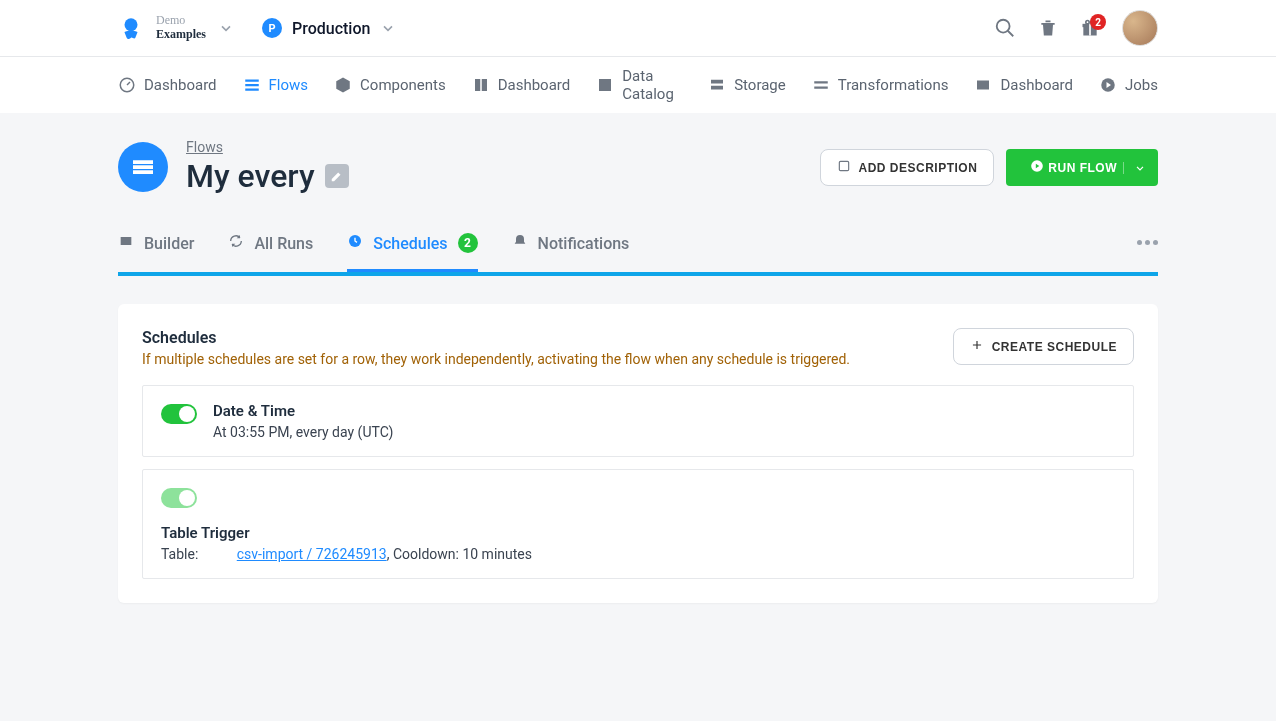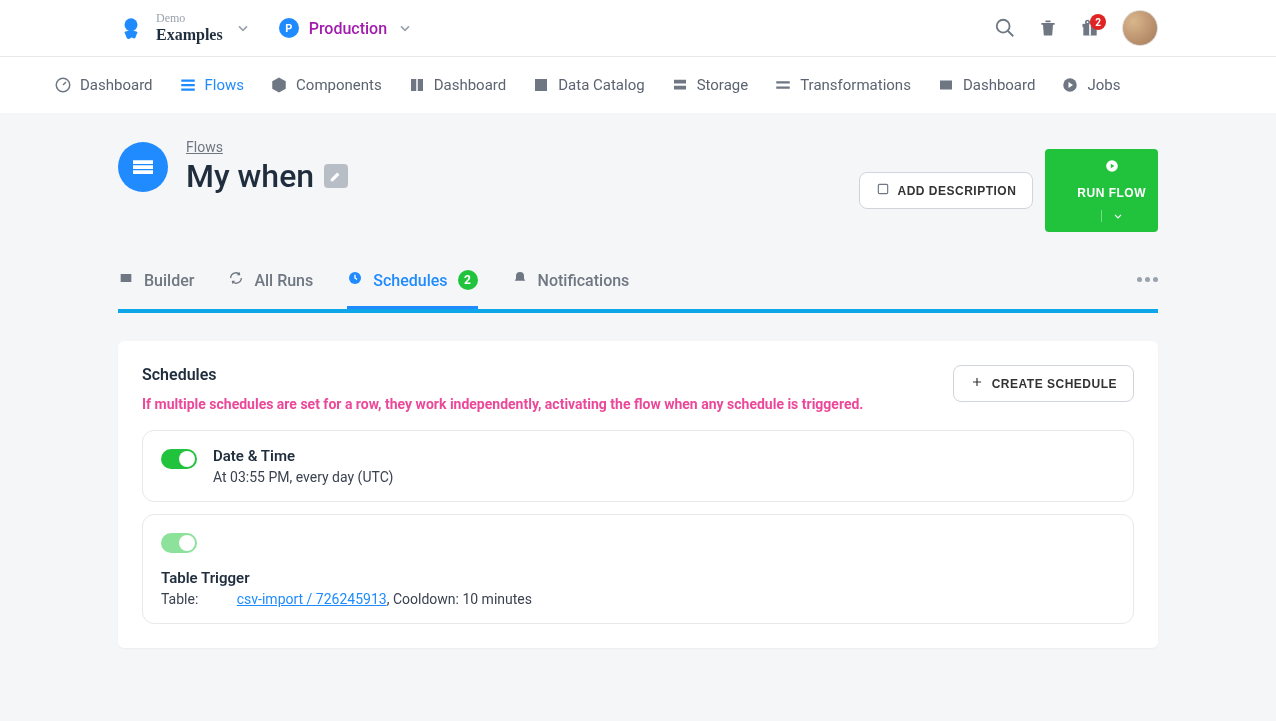--- a/index.html
+++ b/index.html
@@ -7,70 +7,70 @@
     a { text-decoration: none; color: inherit; }
 
     
     .topbar { background: #fff; border-bottom: 1px solid #e6e8eb; }
     .topbar-inner { max-width: 1276px; margin: 0 auto; padding: 10px 118px; display: flex; align-items: center; justify-content: space-between; }
     .project-group { display: flex; align-items: center; gap: 18px; }
     .project-block { display: flex; align-items: center; gap: 12px; }
     .octo { width: 26px; height: 28px; display:flex; align-items:center; justify-content:center; }
     .proj-text { display:flex; flex-direction: column; line-height:1.15;font-family:Liberation Serif, serif; }
     .proj-demo { color: #9aa2ad; font-size: 12px; }
-    .proj-name { font-weight: 700; font-size: 16px; }
+    .proj-name { font-weight: 700; font-size: 12px; }
     .chevron { color: #9aa2ad; display:flex; align-items:center; }
     .branch-block { display:flex; align-items:center; gap:10px; margin-left: 10px;}
     .branch-pill { width: 20px; height: 20px; border-radius: 50%; background: #1f8bff; color:#fff; font-size:11px; font-weight:700; display:flex; align-items:center; justify-content:center; }
-    .branch-name { font-weight: 500; font-size: 16px; color:#a21caf; }
+    .branch-name { font-weight: 500; font-size: 16px; color:#0f172a; }
     .topbar-right { display:flex; align-items:center; gap: 22px; }
     .icon-btn { color:#6f7782; cursor:pointer; display:flex; align-items:center; justify-content:center; position:relative; }
     .badge-count { position:absolute; top:-4px; right:-6px; background:#e02424; color:#fff; border-radius:50%; width:16px; height:16px; font-size:10px; display:flex; align-items:center; justify-content:center; font-weight:700; }
     .avatar { width:36px; height:36px; border-radius:50%; background: radial-gradient(circle at 30% 30%, #d9b68c, #a57858); border:1px solid #ddd; }
 
     
     .navrow { background:#fff; }
-    .navrow-inner { max-width: 1276px; margin: 0 auto; padding: 0 54px; display:flex; align-items:center; gap: 26px; height: 56px; }
+    .navrow-inner { max-width: 1276px; margin: 0 auto; padding: 0 118px; display:flex; align-items:center; gap: 26px; height: 56px; }
     .nav-item { display:flex; align-items:center; gap:8px; color:#5b6470; font-size:15px; cursor:pointer; }
     .nav-item.active { color:#1f8bff; }
     .nav-icon { display:flex; align-items:center; justify-content:center; }
 
     
     .page { max-width: 1276px; margin: 0 auto; padding: 26px 118px 40px; }
 
     
     .page-header { display:flex; align-items:flex-start; justify-content:space-between; }
     .title-block { display:flex; align-items:center; gap:18px; }
     .flow-icon { width:50px; height:50px; border-radius:50%; background:#1f8bff; display:flex; align-items:center; justify-content:center; }
     .title-text { display:flex; flex-direction:column; gap:2px; }
     .breadcrumb { color:#6f7782; font-size:14px; text-decoration: underline; }
     .flow-title-row { display:flex; align-items:center; gap:10px; }
     .flow-title { font-size:32px; font-weight:500; }
     .edit-chip { width:24px; height:24px; background:#b8bec6; border-radius:4px; display:flex; align-items:center; justify-content:center; color:#fff; }
     .header-actions { display:flex; align-items:center; gap:12px; margin-top:10px; }
     .btn-outline { background:#fff; border:1px solid #d0d5dc; border-radius:8px; padding:9px 16px; font-size:12px; font-weight:700; letter-spacing:0.5px; display:flex; align-items:center; gap:8px; color:#333; cursor:pointer; }
-    .btn-green { background:#22c33c; border:none; border-radius:4px; padding:10px 12px 10px 32px; font-size:12px; font-weight:700; letter-spacing:0.5px; display:flex; align-items:center; gap:10px; color:#fff; cursor:pointer;flex-direction:column; }
+    .btn-green { background:#22c33c; border:none; border-radius:4px; padding:10px 12px 10px 24px; font-size:12px; font-weight:700; letter-spacing:0.5px; display:flex; align-items:center; gap:4px; color:#fff; cursor:pointer; }
     .btn-green .split { border-left:1px solid rgba(255,255,255,0.4); padding-left:10px; margin-left:2px; display:flex; align-items:center; }
 
     
     .tabs { display:flex; align-items:center; justify-content:space-between; border-bottom:4px solid #0ea5e9; margin-top: 28px; }
     .tabs-left { display:flex; align-items:center; gap:34px; }
     .tab { display:flex; align-items:center; gap:10px; color:#6f7782; font-size:16px; font-weight:500; padding: 10px 0 16px; cursor:pointer; border-bottom: 3px solid transparent; }
     .tab.active { color:#1f8bff; border-bottom-color:#1f8bff; }
     .tab .count-badge { background:#22c33c; color:#fff; border-radius:50%; width:20px; height:20px; font-size:12px; font-weight:700; display:flex; align-items:center; justify-content:center; }
     .dots { color:#9aa2ad; display:flex; gap:3px; padding-bottom:10px; cursor:pointer; }
     .dots span { width:5px; height:5px; border-radius:50%; background:#9aa2ad; }
 
     
     .card { background:#fff; border-radius:6px; box-shadow: 0 1px 2px rgba(0,0,0,0.04); margin-top: 28px; padding: 24px; }
     .card-header { display:flex; align-items:flex-start; justify-content:space-between; margin-bottom: 18px; }
     .card-title { font-size:16px; font-weight:600; }
-    .card-sub { color:#ec4899; font-size:14px; margin-top:12px;font-weight:bold; }
-
-    .schedule-item { border:1px solid #e6e8eb; border-radius:12px; padding:16px 18px; display:flex; align-items:flex-start; gap:16px; margin-bottom:12px; }
+    .card-sub { color:#a16207; font-size:14px; margin-top:4px; }
+
+    .schedule-item { border:1px solid #e6e8eb; border-radius:2px; padding:16px 18px; display:flex; align-items:flex-start; gap:16px; margin-bottom:12px; }
     .schedule-item:last-child { margin-bottom:0;flex-direction:column; }
     .toggle { width:36px; height:20px; border-radius:10px; position:relative; flex-shrink:0; margin-top:2px; cursor:pointer; }
     .toggle.on { background:#22c33c; }
     .toggle.on-faded { background:#8de29b; }
     .toggle .knob { position:absolute; top:2px; right:2px; width:16px; height:16px; border-radius:50%; background:#fff; }
     .sched-body { display:flex; flex-direction:column; gap:4px; }
     .sched-name { font-weight:600; font-size:15px; }
     .sched-desc { color:#3a4350; font-size:14px; }
     .sched-desc a { color:#1f8bff; text-decoration:underline;margin-left:35px; }
   </style>
@@ -221,21 +221,21 @@
   <div class="page-header">
     <div class="title-block">
       <span class="flow-icon">
         <svg viewBox="0 0 24 24" width="30" height="30">
             <path d="M4 8h16M4 12h16M4 16h16" stroke="#fff" stroke-width="3" fill="none"></path>
           </svg>
       </span>
       <div class="title-text">
         <a class="breadcrumb">Flows</a>
         <div class="flow-title-row">
-          <span class="flow-title">My when</span>
+          <span class="flow-title">My every</span>
           <span class="edit-chip">
             <svg viewBox="0 0 24 24" width="14" height="14">
                 <path d="M3 17l11-11 4 4L7 21H3z" fill="#fff"></path>
               </svg>
           </span>
         </div>
       </div>
     </div>
     <div class="header-actions">
       <button class="btn-outline">

